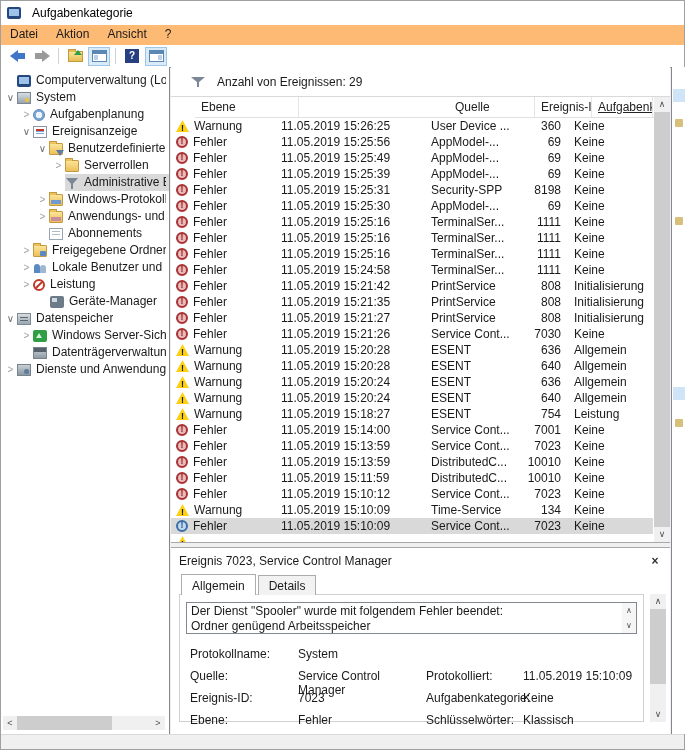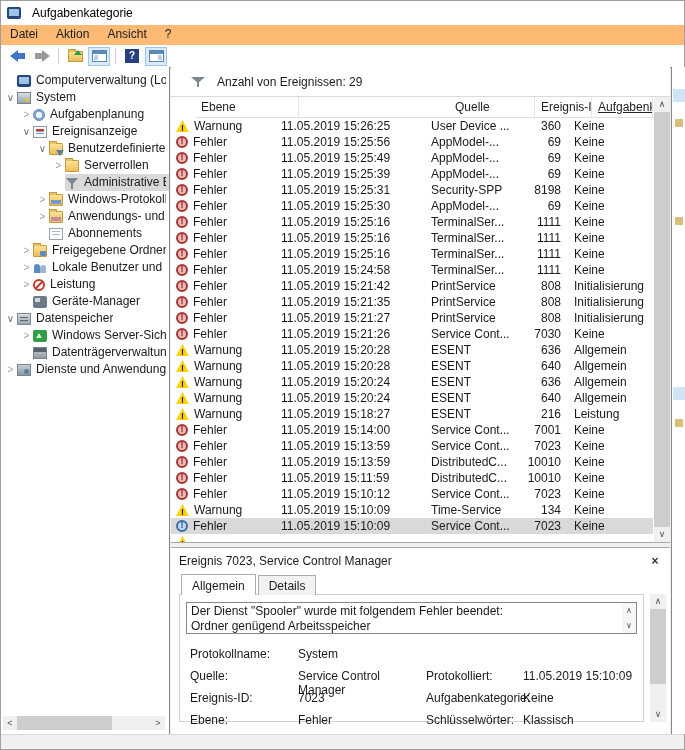--- a/index.html
+++ b/index.html
@@ -279,21 +279,21 @@
               <span class="tlabel">Lokale Benutzer und Gr</span>
             </span>
   </div>
           <div class="titem" style="padding-left: 19px;">
     <span class="expander closed">&gt;</span>
     <span class="hl">
               <span class="ticon i-perf"></span>
               <span class="tlabel">Leistung</span>
             </span>
   </div>
-          <div class="titem" style="padding-left: 19px;">
+          <div class="titem" style="padding-left: 9px; margin-left: 27px;">
     <span class="expander"></span>
     <span class="hl">
               <span class="ticon i-device"></span>
               <span class="tlabel">Geräte-Manager</span>
             </span>
   </div>
           <div class="titem" style="padding-left: 3px;">
     <span class="expander">∨</span>
     <span class="hl">
               <span class="ticon i-storage"></span>
@@ -524,21 +524,21 @@
     <span class="cell c-id">640</span>
     <span class="cell c-cat">Allgemein</span>
   </div>
             <div class="lrow">
     <span class="cell c-level">
                 <span class="licon w"></span>
                 <span class="ltext">Warnung</span>
               </span>
     <span class="cell c-date">11.05.2019 15:18:27</span>
     <span class="cell c-src">ESENT</span>
-    <span class="cell c-id">216</span>
+    <span class="cell c-id">754</span>
     <span class="cell c-cat">Leistung</span>
   </div>
             <div class="lrow">
     <span class="cell c-level">
                 <span class="licon e"></span>
                 <span class="ltext">Fehler</span>
               </span>
     <span class="cell c-date">11.05.2019 15:14:00</span>
     <span class="cell c-src">Service Cont...</span>
     <span class="cell c-id">7001</span>

